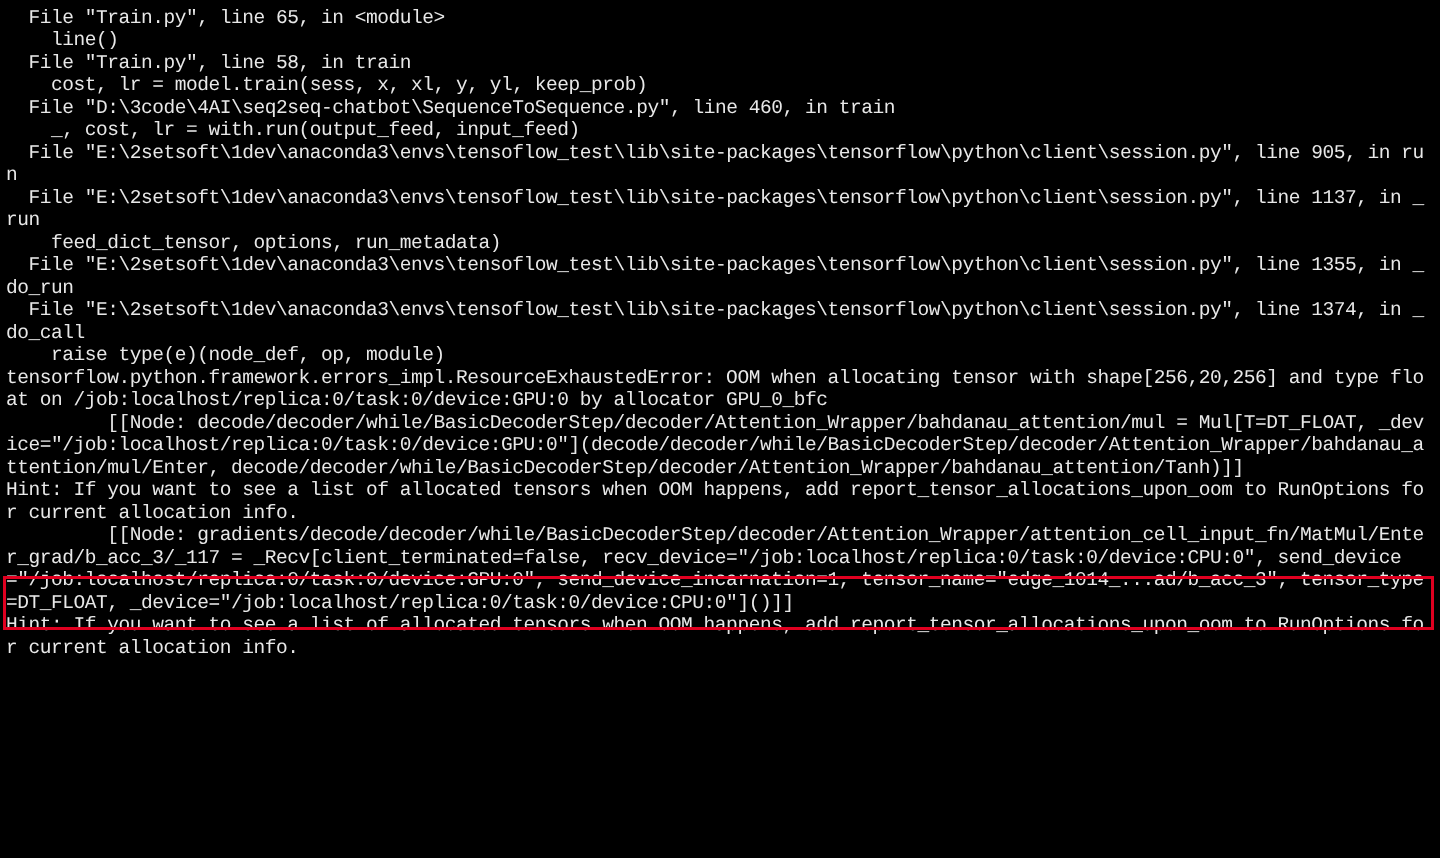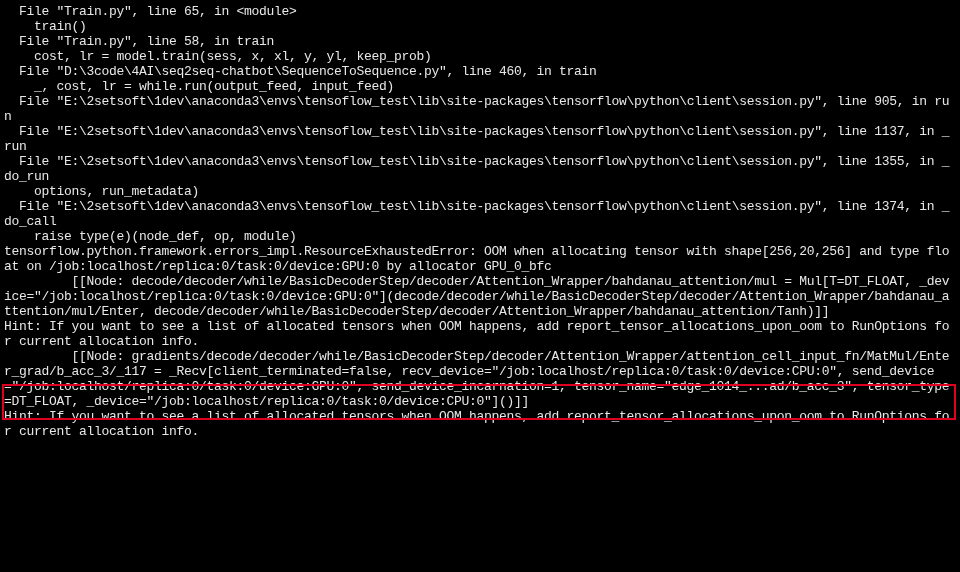--- a/index.html
+++ b/index.html
@@ -37,29 +37,29 @@
       top: 384px;
       width: 954px;
       height: 36px;
     }
   </style>
 </head>
 <body>
 
 <div class="terminal">
   <pre>  File "Train.py", line 65, in &lt;module&gt;</pre>
-  <pre>    train()</pre>
+  <pre>    line()</pre>
   <pre>  File "Train.py", line 58, in train</pre>
   <pre>    cost, lr = model.train(sess, x, xl, y, yl, keep_prob)</pre>
   <pre>  File "D:\3code\4AI\seq2seq-chatbot\SequenceToSequence.py", line 460, in train</pre>
-  <pre>    _, cost, lr = while.run(output_feed, input_feed)</pre>
+  <pre>    _, cost, lr = with.run(output_feed, input_feed)</pre>
   <pre>  File "E:\2setsoft\1dev\anaconda3\envs\tensoflow_test\lib\site-packages\tensorflow\python\client\session.py", line 905, in run</pre>
   <pre>  File "E:\2setsoft\1dev\anaconda3\envs\tensoflow_test\lib\site-packages\tensorflow\python\client\session.py", line 1137, in _run</pre>
+  <pre>    feed_dict_tensor, options, run_metadata)</pre>
   <pre>  File "E:\2setsoft\1dev\anaconda3\envs\tensoflow_test\lib\site-packages\tensorflow\python\client\session.py", line 1355, in _do_run</pre>
-  <pre>    options, run_metadata)</pre>
   <pre>  File "E:\2setsoft\1dev\anaconda3\envs\tensoflow_test\lib\site-packages\tensorflow\python\client\session.py", line 1374, in _do_call</pre>
   <pre>    raise type(e)(node_def, op, module)</pre>
   <pre>tensorflow.python.framework.errors_impl.ResourceExhaustedError: OOM when allocating tensor with shape[256,20,256] and type float on /job:localhost/replica:0/task:0/device:GPU:0 by allocator GPU_0_bfc</pre>
   <pre>         [[Node: decode/decoder/while/BasicDecoderStep/decoder/Attention_Wrapper/bahdanau_attention/mul = Mul[T=DT_FLOAT, _device="/job:localhost/replica:0/task:0/device:GPU:0"](decode/decoder/while/BasicDecoderStep/decoder/Attention_Wrapper/bahdanau_attention/mul/Enter, decode/decoder/while/BasicDecoderStep/decoder/Attention_Wrapper/bahdanau_attention/Tanh)]]</pre>
   <pre>Hint: If you want to see a list of allocated tensors when OOM happens, add report_tensor_allocations_upon_oom to RunOptions for current allocation info.</pre>
   <pre></pre>
   <pre>         [[Node: gradients/decode/decoder/while/BasicDecoderStep/decoder/Attention_Wrapper/attention_cell_input_fn/MatMul/Enter_grad/b_acc_3/_117 = _Recv[client_terminated=false, recv_device="/job:localhost/replica:0/task:0/device:CPU:0", send_device="/job:localhost/replica:0/task:0/device:GPU:0", send_device_incarnation=1, tensor_name="edge_1014_...ad/b_acc_3", tensor_type=DT_FLOAT, _device="/job:localhost/replica:0/task:0/device:CPU:0"]()]]</pre>
   <pre>Hint: If you want to see a list of allocated tensors when OOM happens, add report_tensor_allocations_upon_oom to RunOptions for current allocation info.</pre>
 
   <div class="highlight-box box1"></div>

